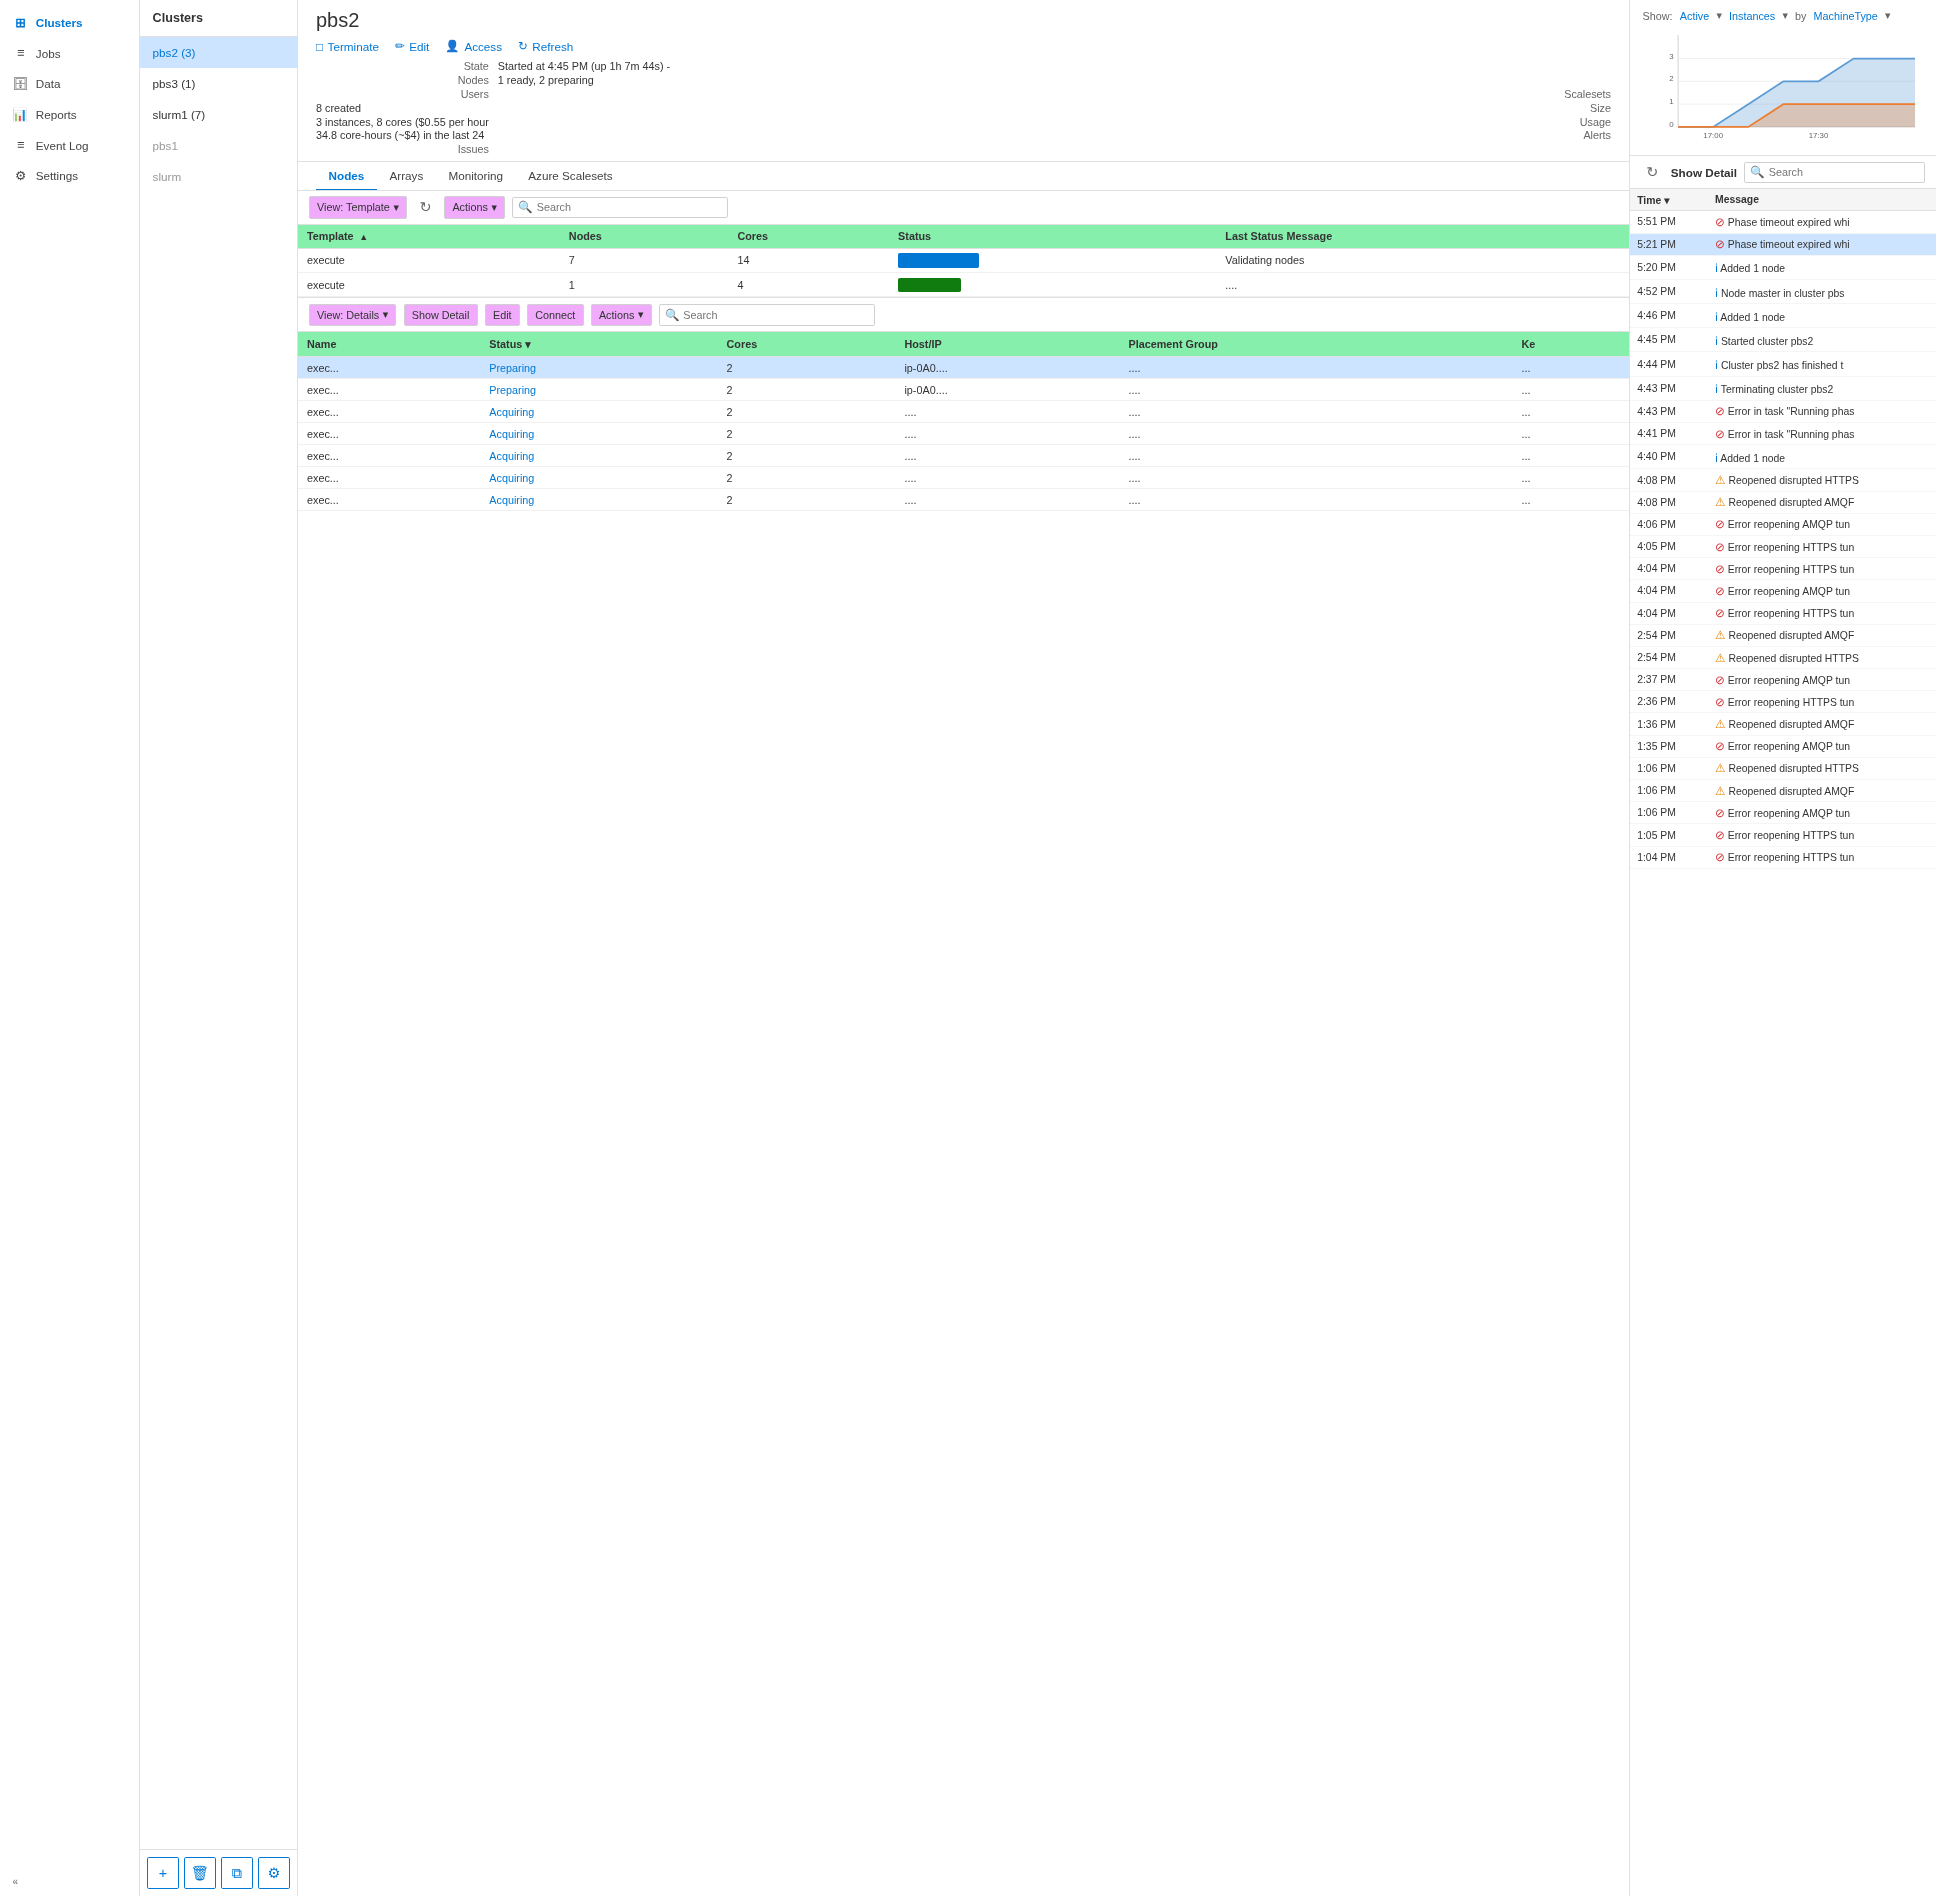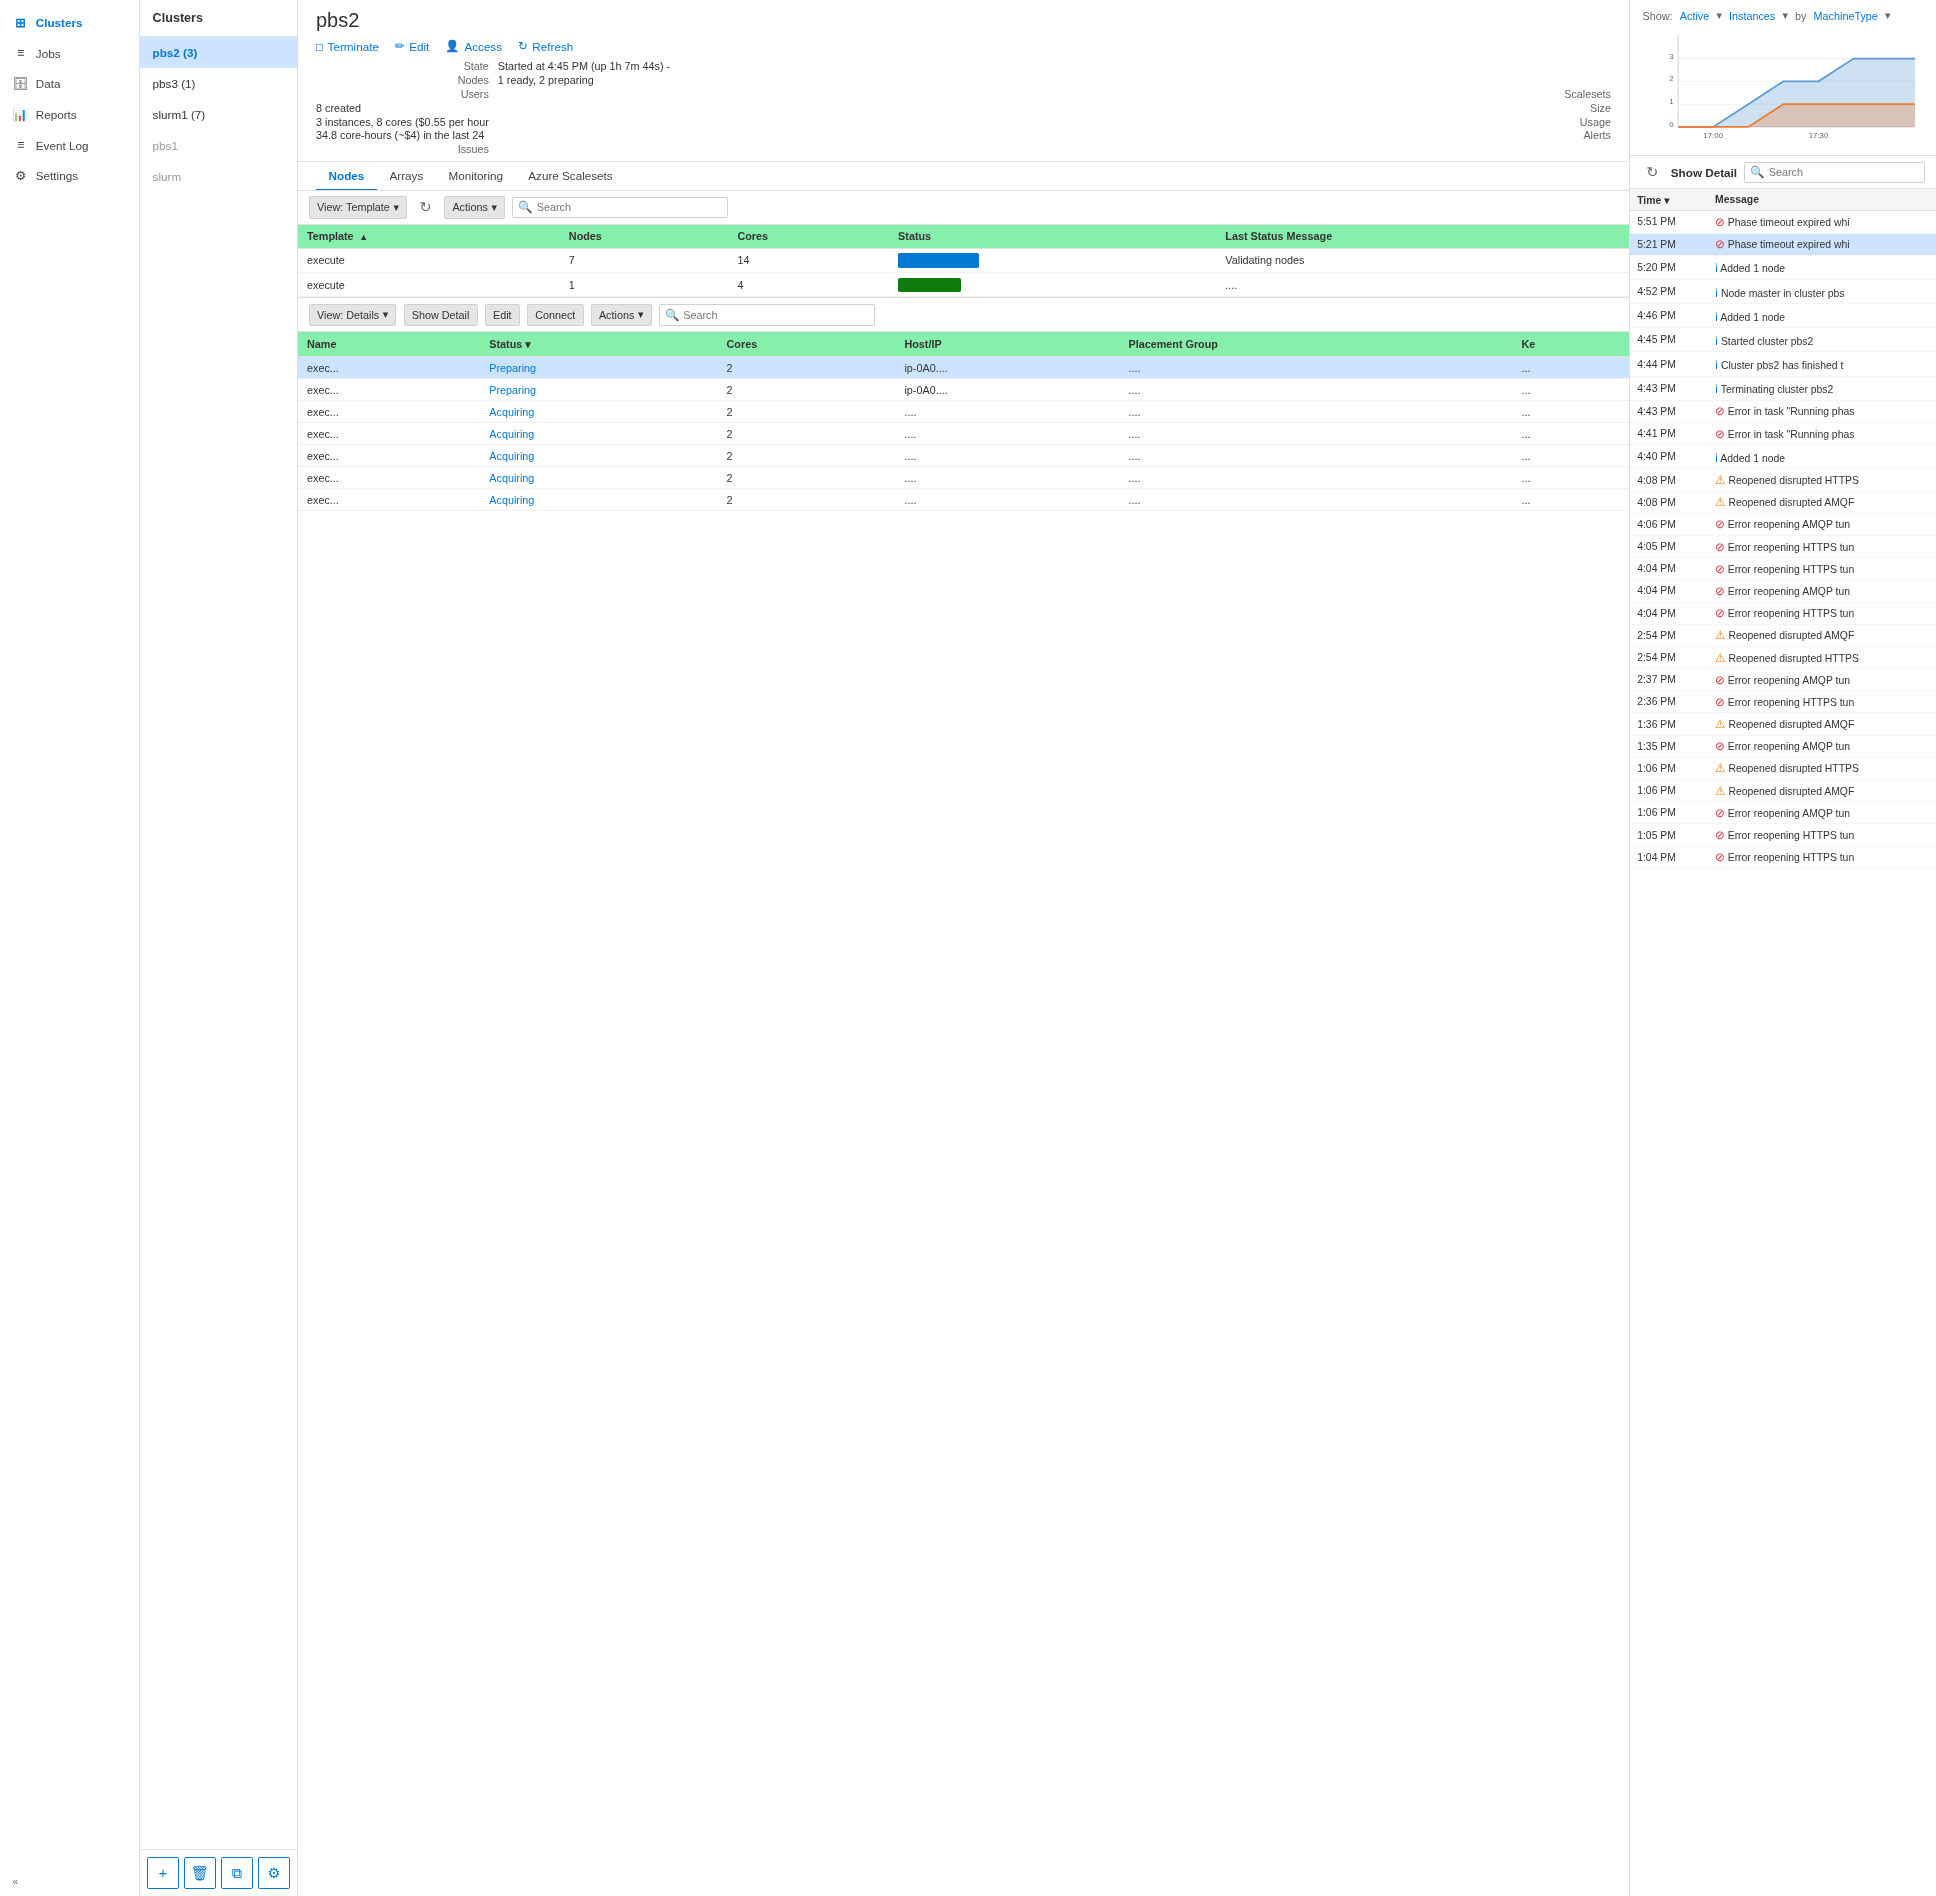--- a/index.html
+++ b/index.html
@@ -9,21 +9,21 @@
     .sidebar { width: 140px; background: #fff; border-right: 0.9px solid #e0e0e0; display: flex; flex-direction: column; padding-top: 7.2px; flex-shrink: 0; }
     .sidebar-item { display: flex; align-items: center; padding: 8px 12.6px; cursor: pointer; gap: 7.2px; color: #444; font-size: 11.7px; }
     .sidebar-item.active { color: #0078d4; font-weight: 600; }
     .sidebar-item .icon { font-size: 12.6px; width: 16px; text-align: center; }
     .sidebar-collapse { margin-top: auto; padding: 9px 12.6px; color: #666; cursor: pointer; font-size: 10px; }
 
     
     .cluster-list { width: 158px; background: #fff; border-right: 0.9px solid #e0e0e0; display: flex; flex-direction: column; flex-shrink: 0; }
     .cluster-list-header { padding: 10.8px 12.6px; font-size: 12.6px; font-weight: 600; border-bottom: 0.9px solid #e0e0e0; }
     .cluster-item { padding: 9px 12.6px; cursor: pointer; font-size: 11.7px; color: #333; }
-    .cluster-item.active { background: #cce4ff; color: #0078d4; font-weight: 700; }
+    .cluster-item.active { background: #cce4ff; color: #0078d4; font-weight: 400; }
     .cluster-item.disabled { color: #999; }
     .cluster-list-footer { margin-top: auto; border-top: 0.9px solid #e0e0e0; display: flex; padding: 7.2px; gap: 5.4px; }
     .cluster-list-footer button { flex: 1; border: 0.9px solid #0078d4; background: #fff; color: #0078d4; padding: 6.3px 3.6px; cursor: pointer; border-radius: 1.8px; font-size: 14.4px; display: flex; align-items: center; justify-content: center; }
 
     
     .main { flex: 1; display: flex; flex-direction: column; overflow: hidden; }
 
     
     .cluster-detail { display: flex; flex: 1; overflow: hidden; }
 
@@ -42,21 +42,21 @@
     .badge-green { color: #107c10; font-size: 12.6px; }
     .badge-red { color: #d13438; font-size: 10.8px; background: #d13438; color: white; border-radius: 50%; width: 14.4px; height: 14.4px; display: inline-flex; align-items: center; justify-content: center; font-weight: bold; margin-right: 2.7px; }
 
     
     .tabs { display: flex; border-bottom: 0.9px solid #e0e0e0; padding: 0 18px; }
     .tab { padding: 7.2px 12.6px; cursor: pointer; font-size: 11.7px; color: #444; border-bottom: 1.8px solid transparent; }
     .tab.active { color: #0078d4; border-bottom: 1.8px solid #0078d4; font-weight: 600; }
 
     
     .toolbar { display: flex; align-items: center; gap: 7.2px; padding: 5.4px 10.8px; border-bottom: 0.9px solid #e0e0e0; }
-    .toolbar-btn { display: flex; align-items: center; gap: 3.6px; padding: 3.6px 7.2px; border: 0.9px solid #d0d0d0; background: #e5e5e5; cursor: pointer; border-radius: 1.8px; font-size: 10.8px; color: #333; }
+    .toolbar-btn { display: flex; align-items: center; gap: 3.6px; padding: 3.6px 7.2px; border: 0.9px solid #d0d0d0; background: #f0abfc; cursor: pointer; border-radius: 1.8px; font-size: 10.8px; color: #333; }
     .toolbar-search { display: flex; align-items: center; border: 0.9px solid #d0d0d0; border-radius: 1.8px; padding: 2.7px 5.4px; flex: 1; max-width: 216px; }
     .toolbar-search input { border: none; outline: none; font-size: 10.8px; width: 100%; }
     .refresh-btn { background: none; border: none; cursor: pointer; font-size: 14.4px; color: #666; padding: 1.8px 5.4px; }
 
     
     .data-table { width: 100%; border-collapse: collapse; font-size: 10.8px; }
     .data-table th { background: #86efac; padding: 5.4px 9px; text-align: left; border-bottom: 0.9px solid #e0e0e0; font-weight: 600; cursor: pointer; white-space: nowrap; }
     .data-table td { padding: 4.5px 9px; border-bottom: 0.9px solid #f0f0f0; white-space: nowrap; }
     .data-table tr.selected td { background: #cce4ff; }
     .status-bar { height: 14.4px; border-radius: 1.8px; display: inline-block; }

